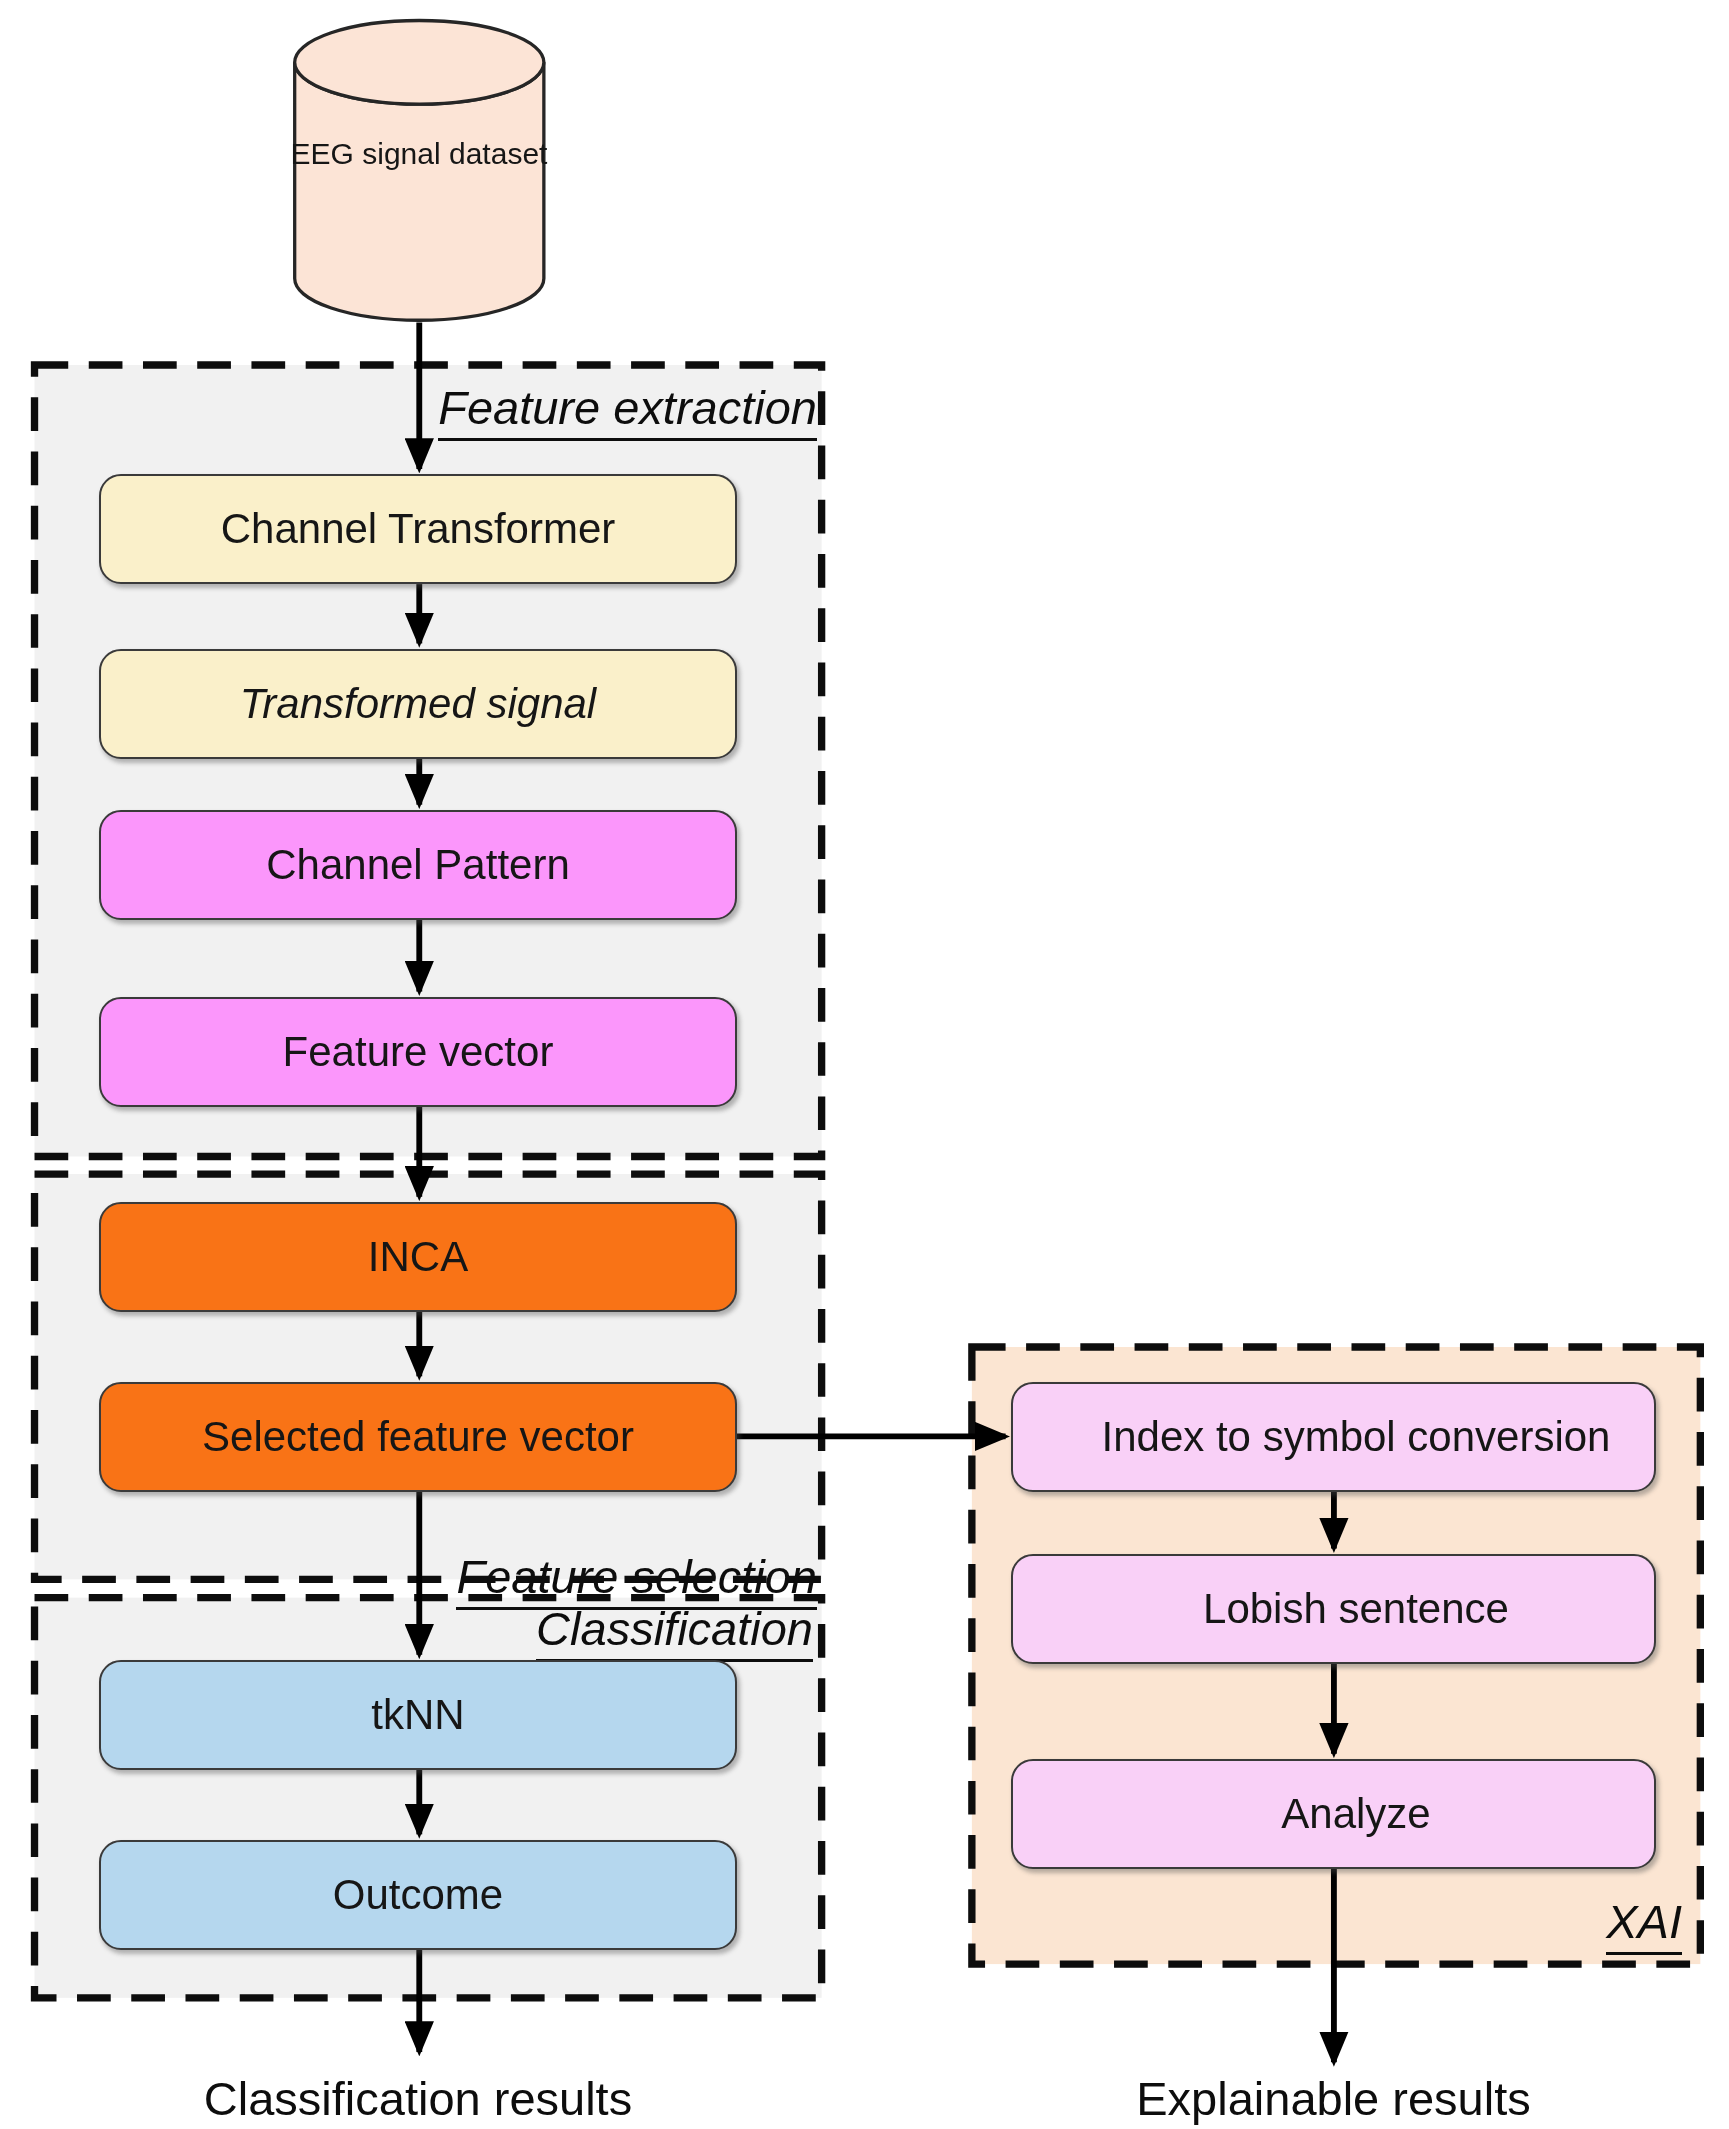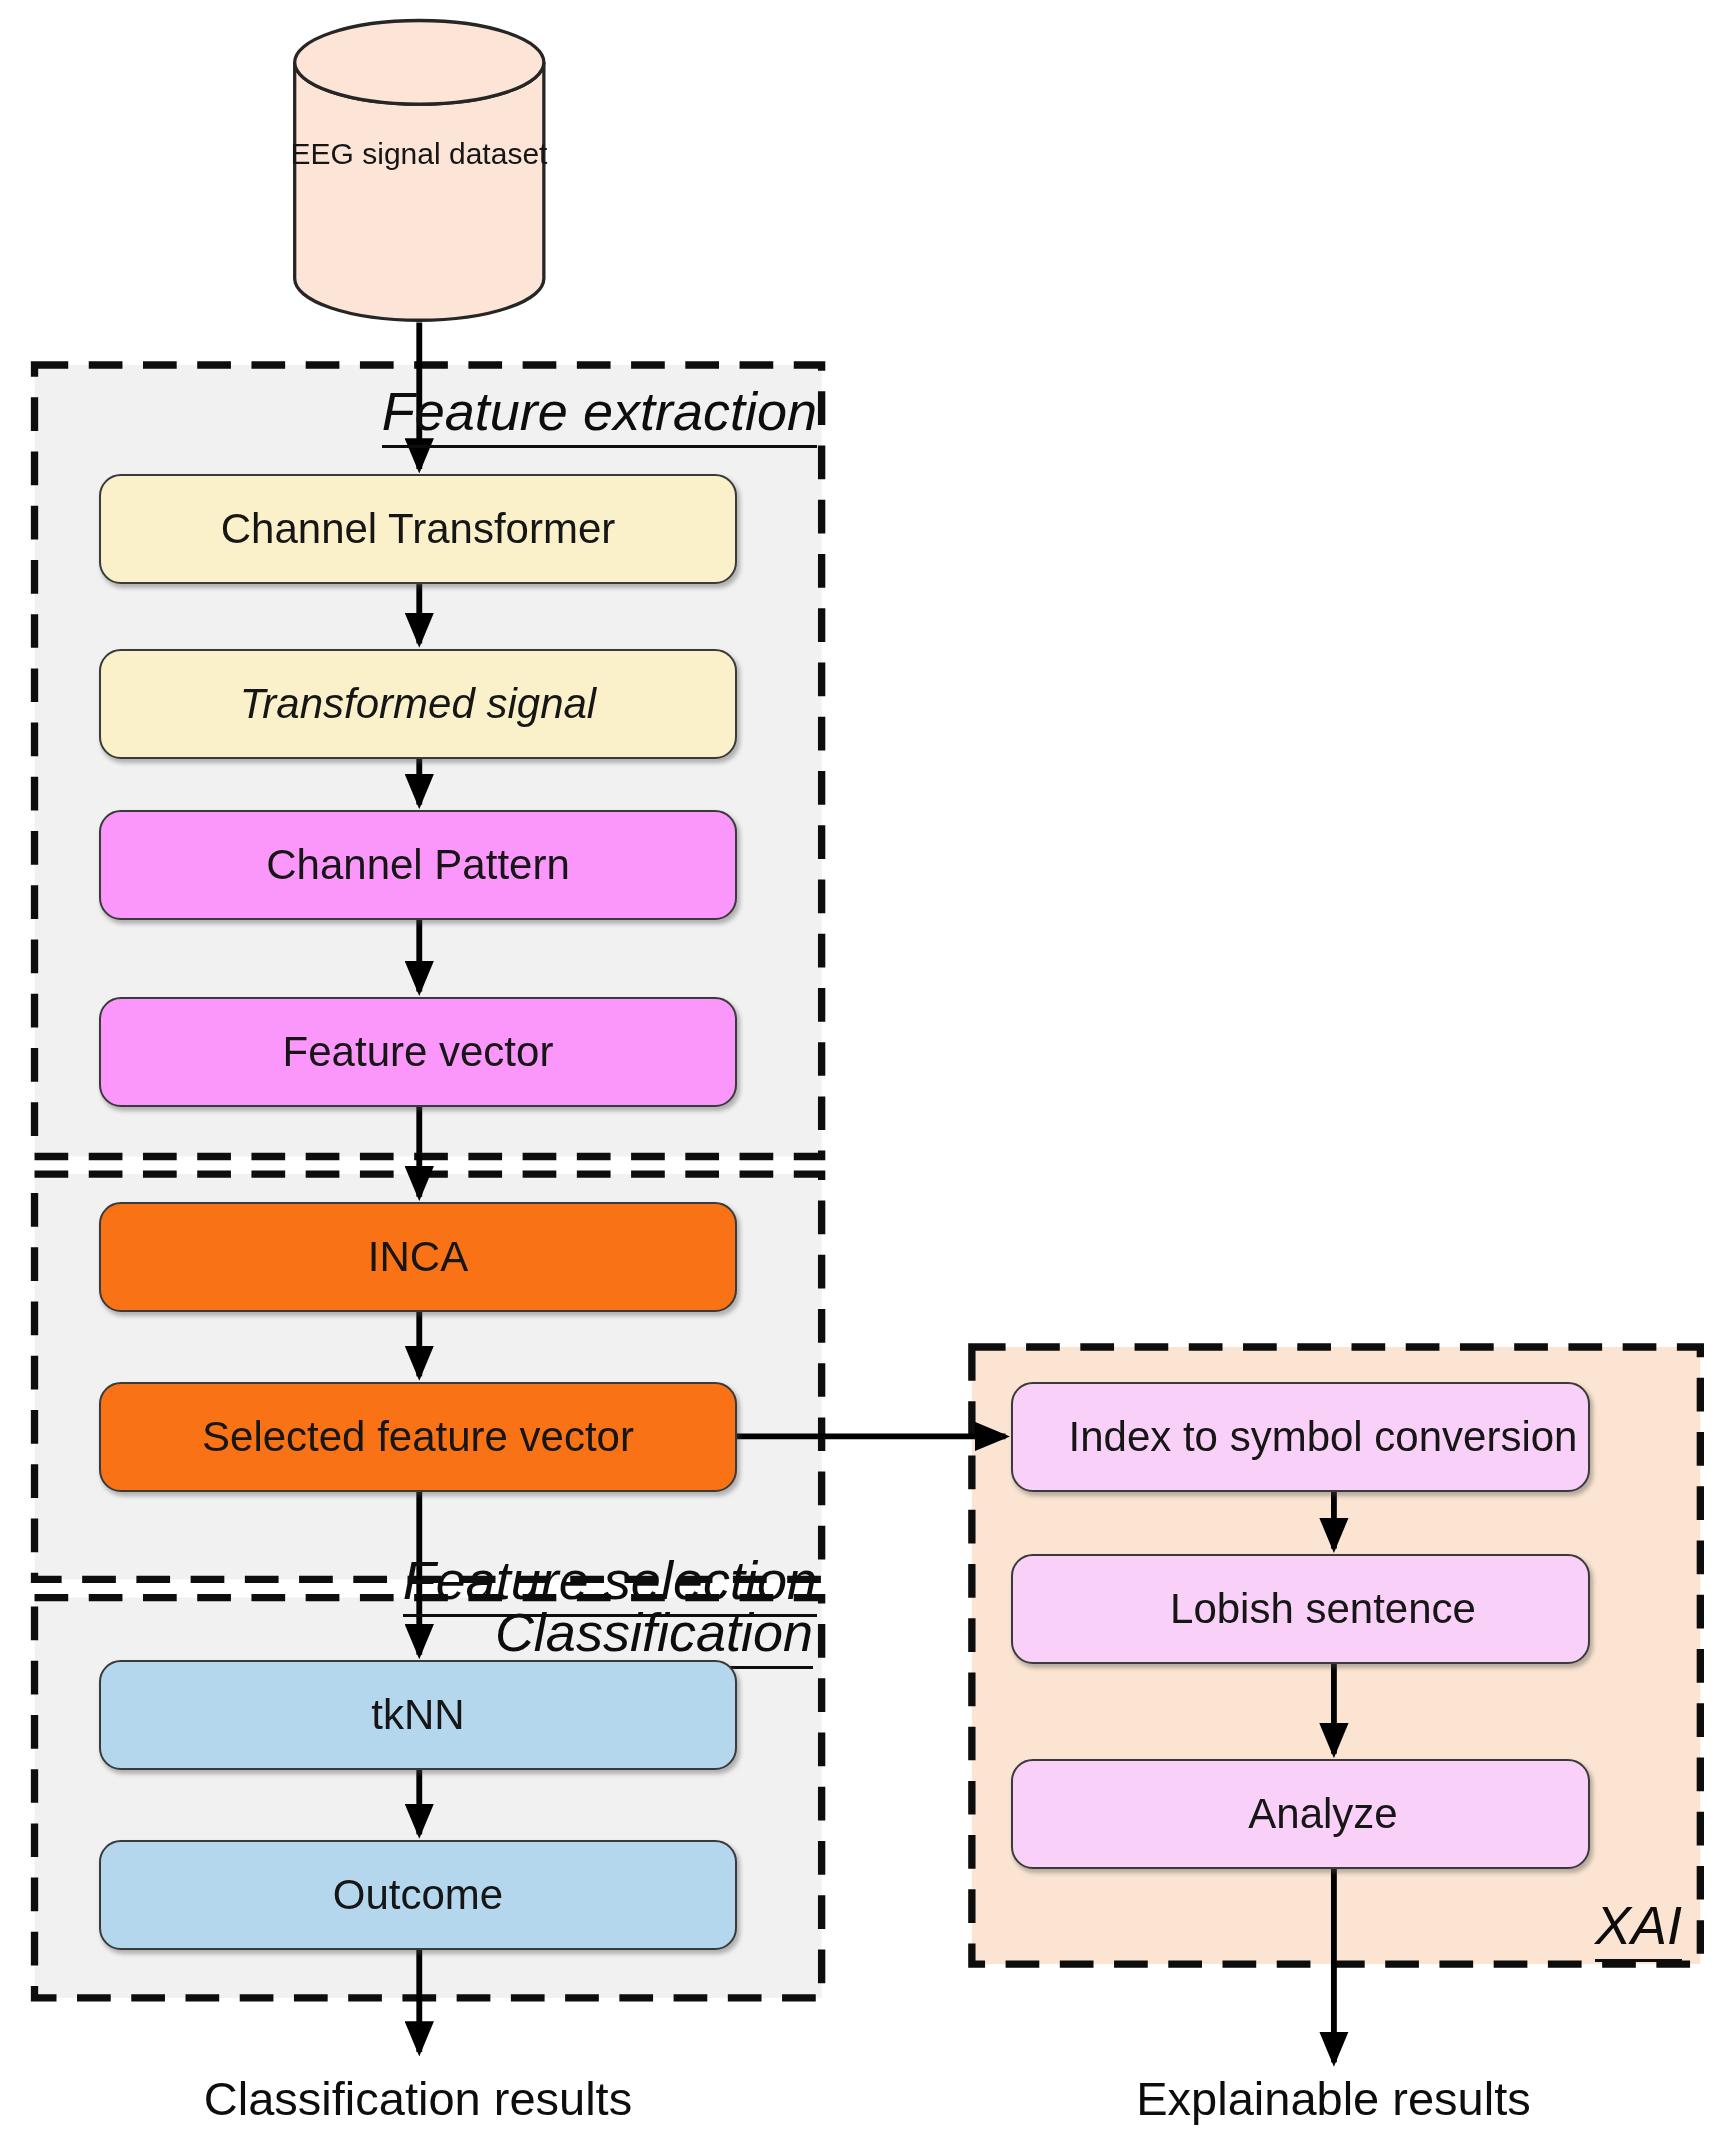--- a/index.html
+++ b/index.html
@@ -19,29 +19,29 @@
     border:2.9px solid #3a3a3a;
     border-radius:22px;
     display:flex;align-items:center;justify-content:center;
     font-size:42px;
     color:#161616;
     box-shadow:2.9px 3.7px 4.4px rgba(80,80,80,.40);
     text-align:center;
     line-height:1.05;
   }
   .col-left{left:99px;width:638px;}
-  .col-right{left:1011px;width:579px;padding-left:45px;}
+  .col-right{left:1011px;width:645px;padding-left:45px;}
   .fill-cream{background:#faf0ca;}
   .fill-magenta{background:#fb96fb;}
   .fill-yellow{background:#f97316;}
   .fill-blue{background:#b5d7ee;}
   .fill-pink{background:#f9d0f7;}
   .section-label{
     position:absolute;
-    font-size:54px;
+    font-size:47px;
     font-style:italic;
     color:#0d0d0d;
     border-bottom:3.7px solid #0d0d0d;
     padding-bottom:2.9px;
     white-space:nowrap;
   }
   .result-wrap{
     position:absolute;
     text-align:center;
   }

